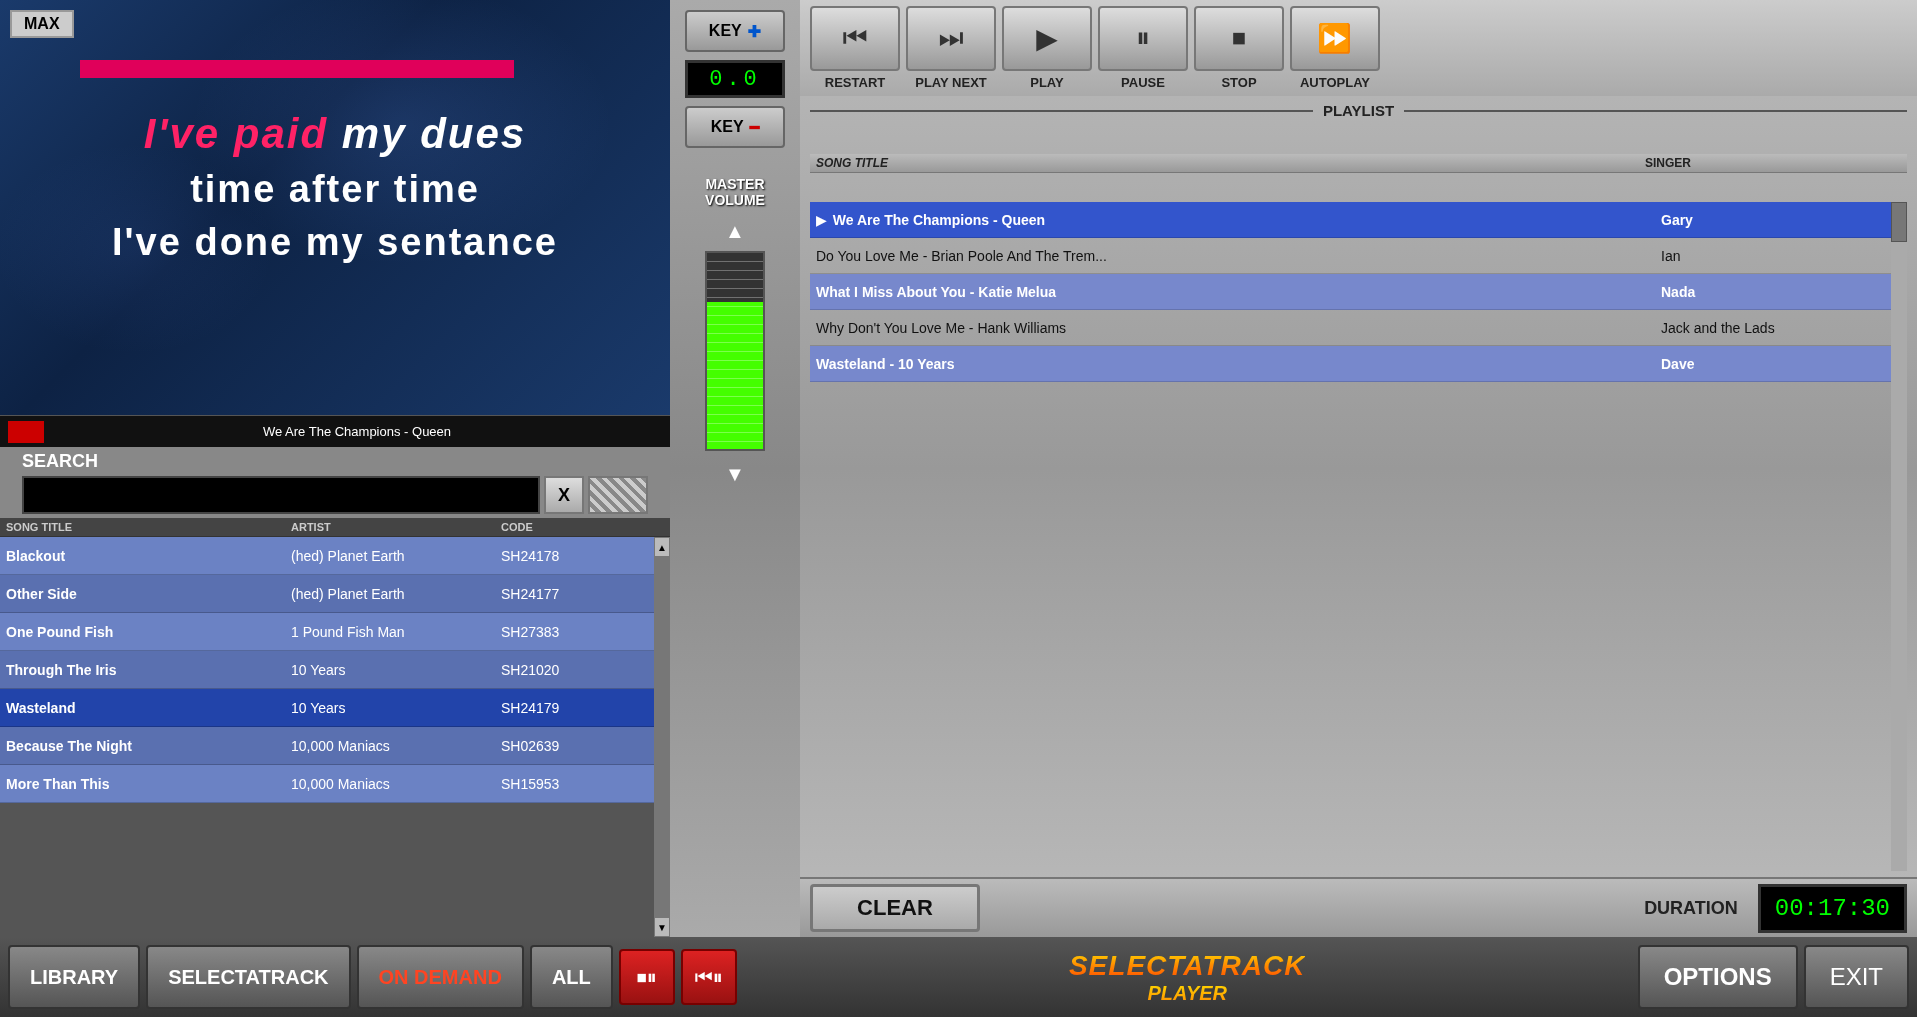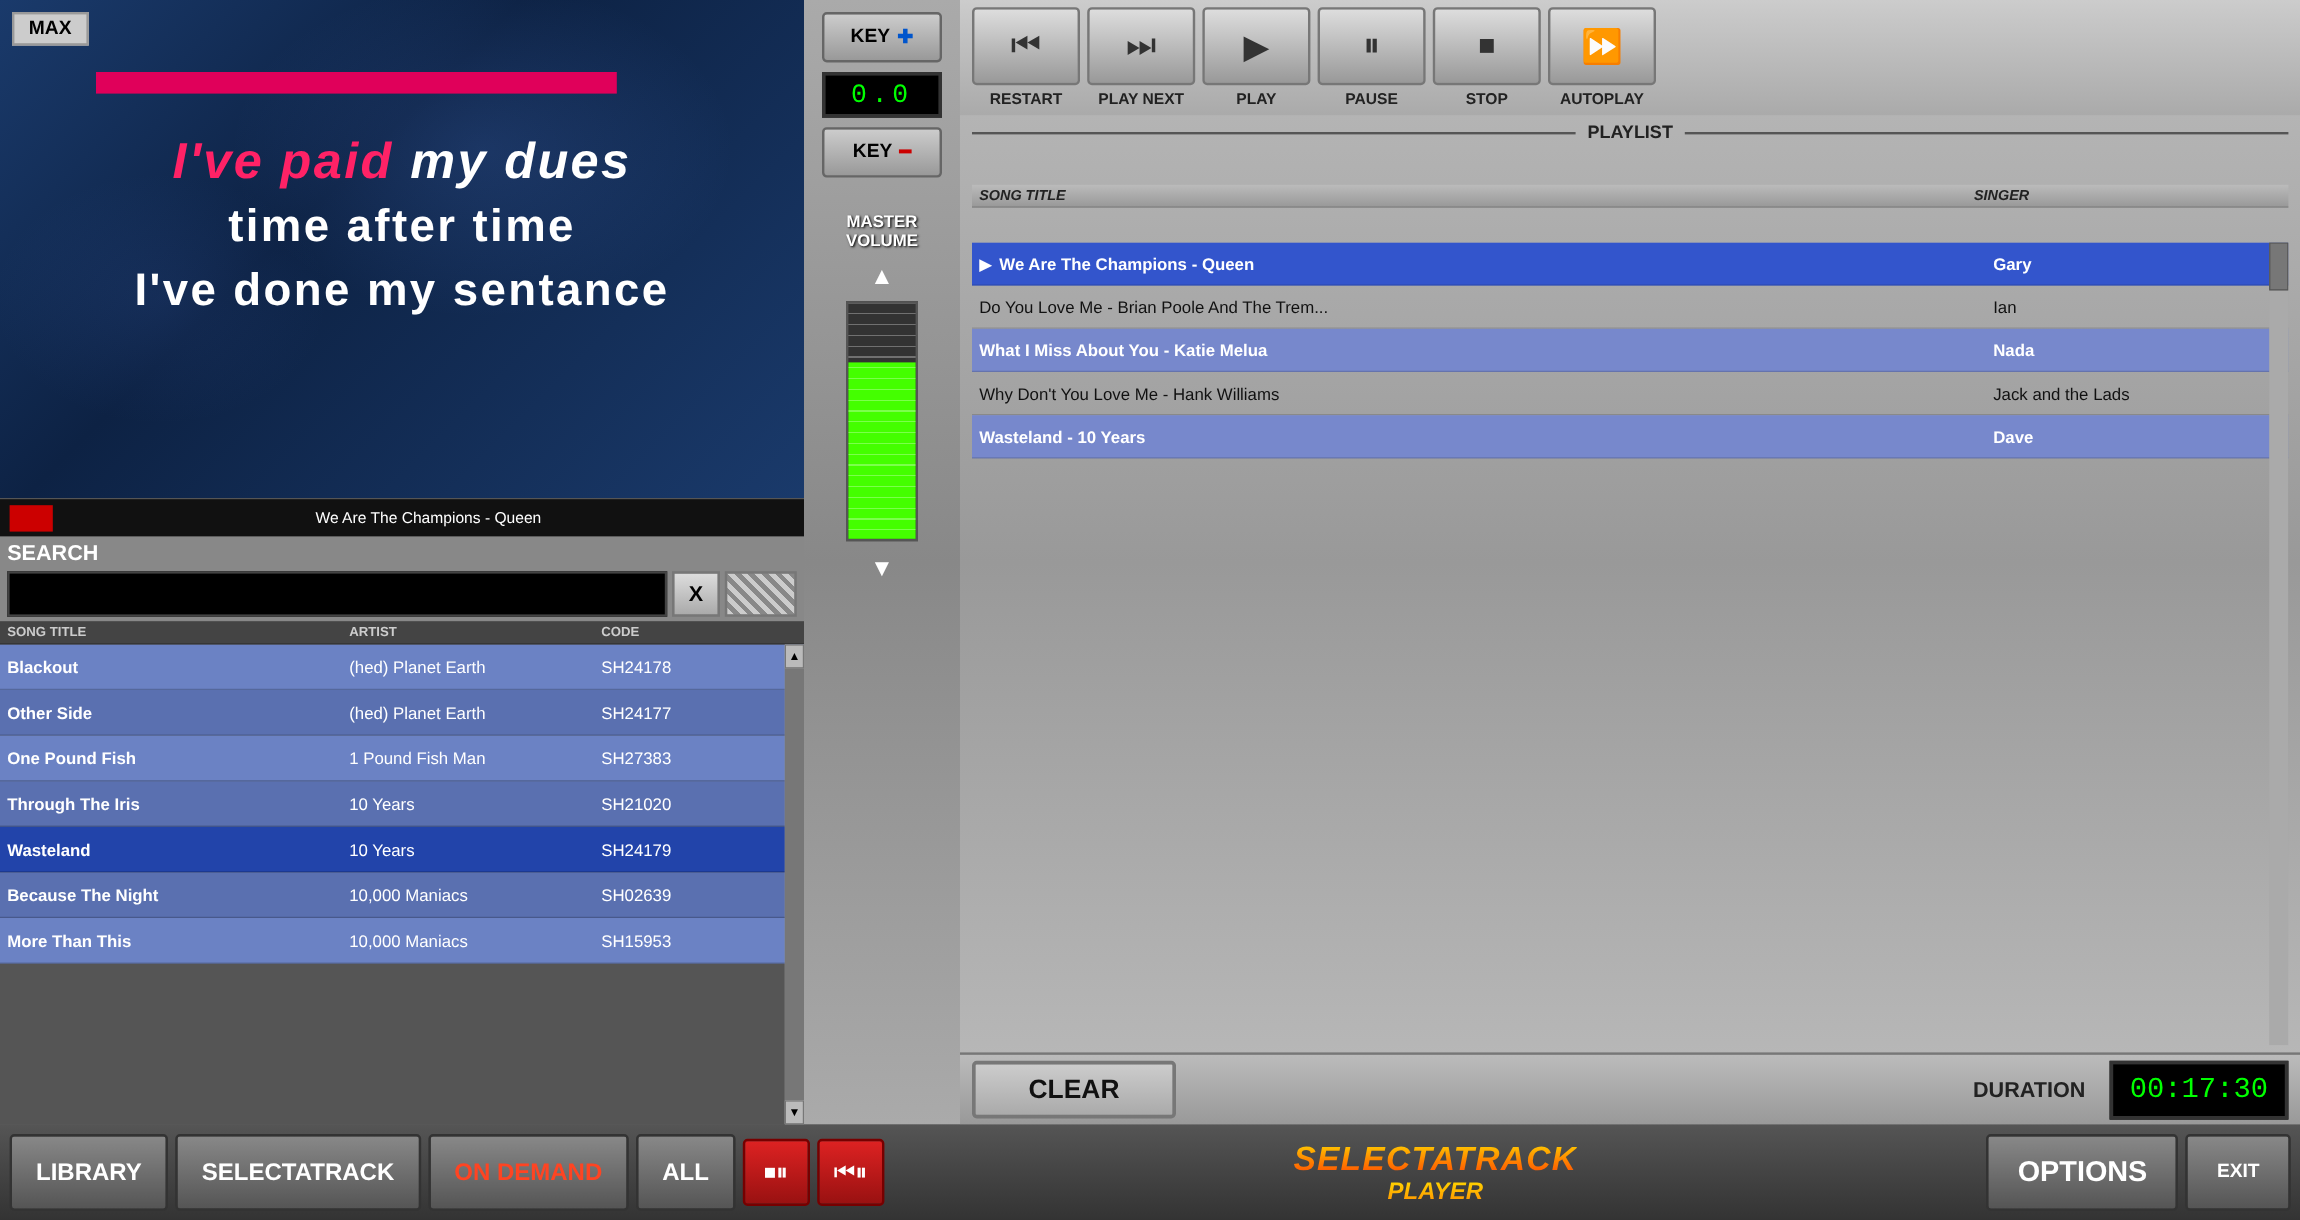--- a/index.html
+++ b/index.html
@@ -130,21 +130,21 @@
     .now-playing-title {
       color: white;
       font-size: 13px;
       flex: 1;
       text-align: center;
     }
 
     
     .search-section {
       background: #888;
-      padding: 4px 6px;
+      padding: 4px 22px;
     }
 
     .search-label {
       color: white;
       font-size: 18px;
       font-weight: bold;
       margin-bottom: 4px;
     }
 
     .search-input-row {
@@ -428,21 +428,21 @@
     }
 
     .playlist-col-headers {
       display: flex;
       padding: 2px 6px;
       background: linear-gradient(180deg, #bbb, #999);
       border-bottom: 1px solid #777;
     }
 
     .pl-col-title-h { flex: 1; font-size: 12px; font-weight: bold; font-style: italic; color: #222; }
-    .pl-col-singer-h { width: 240px; font-size: 12px; font-weight: bold; font-style: italic; color: #222; }
+    .pl-col-singer-h { width: 240px; font-size: 12px; font-weight: bold; color: #222; }
 
     .playlist-body {
       flex: 1;
       overflow: hidden;
       position: relative;
     }
 
     .playlist-row {
       display: flex;
       align-items: center;
@@ -624,22 +624,22 @@
     }
 
     .exit-btn {
       height: 64px;
       background: linear-gradient(180deg, #888, #555);
       border: 2px solid #333;
       border-radius: 4px;
       display: flex;
       align-items: center;
       justify-content: center;
-      font-size: 16px;
-      font-weight: bold;
+      font-size: 24px;
+      font-weight: normal;
       color: white;
       cursor: pointer;
       padding: 0 24px;
     }
   </style>
 </head>
 <body>
 
 <div class="main-area">
 

